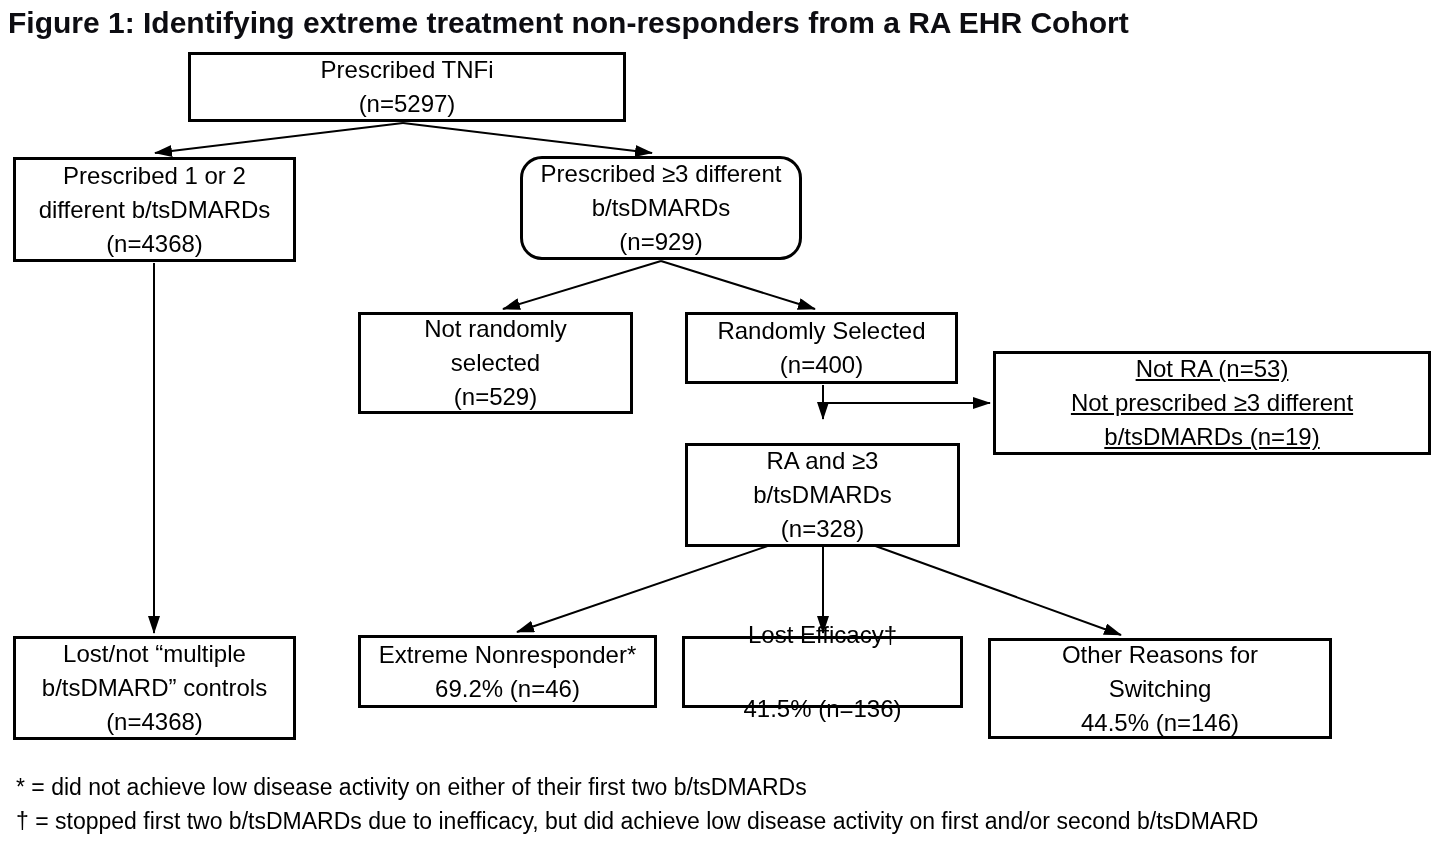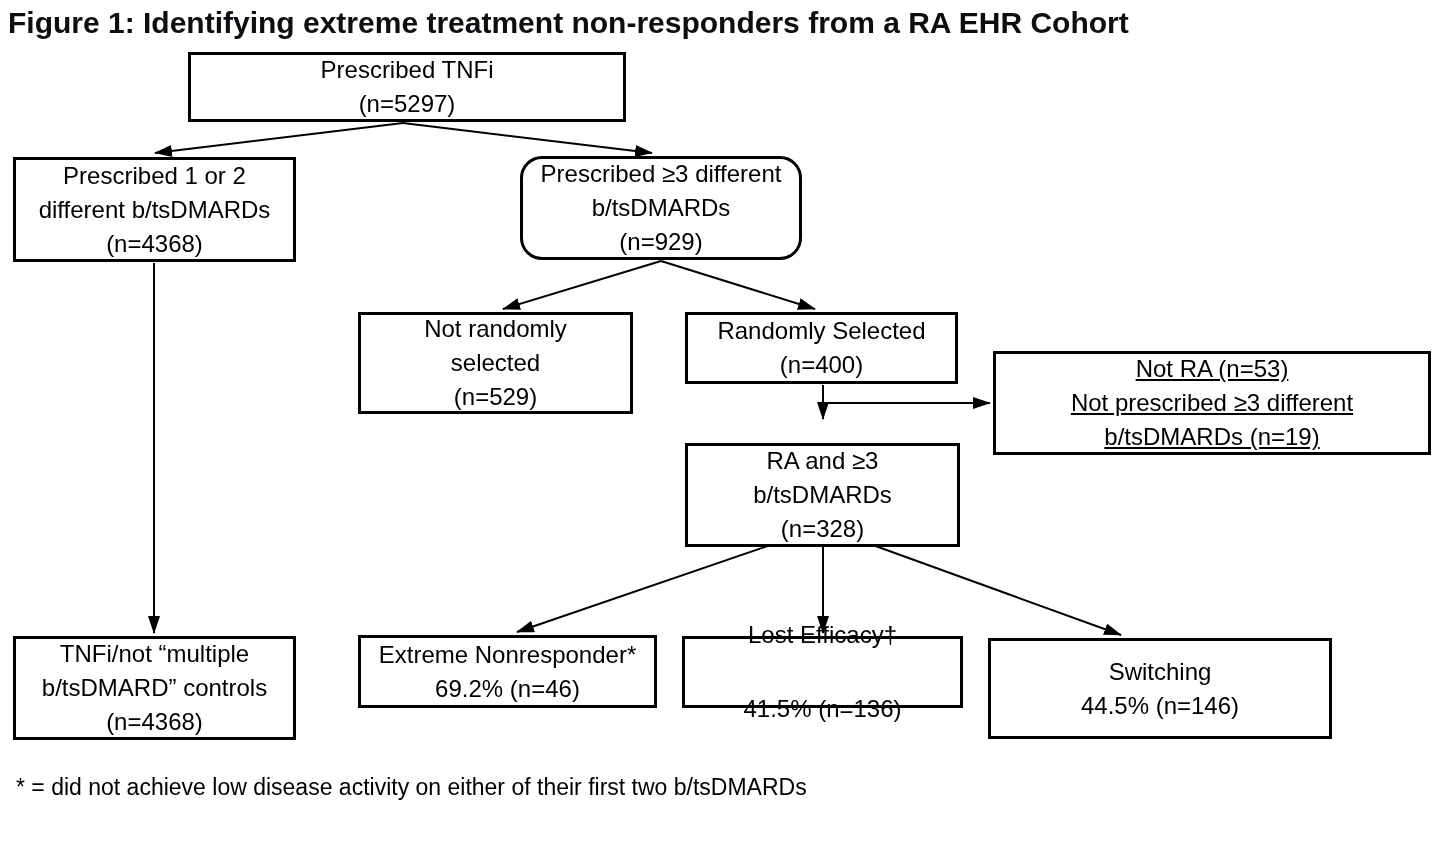--- a/index.html
+++ b/index.html
@@ -130,35 +130,37 @@
   <span>b/tsDMARDs (n=19)</span>
 </div>
 
 <div class="fbox b-ra">
   <span>RA and ≥3</span>
   <span>b/tsDMARDs</span>
   <span>(n=328)</span>
 </div>
 
 <div class="fbox b-controls">
-  <span>TNFi/not “multiple</span>
+  <span>Lost/not “multiple</span>
   <span>b/tsDMARD” controls</span>
   <span>(n=4368)</span>
 </div>
 
 <div class="fbox b-extreme">
   <span>Extreme Nonresponder*</span>
   <span>69.2% (n=46)</span>
 </div>
 
 <div class="fbox b-lost">
   <span>Lost Efficacy†</span>
   <span>41.5% (n=136)</span>
 </div>
 
 <div class="fbox b-other">
+  <span>Other Reasons for</span>
   <span>Switching</span>
   <span>44.5% (n=146)</span>
 </div>
 
 <div class="footnotes">
   <div>* = did not achieve low disease activity on either of their first two b/tsDMARDs</div>
+  <div>† = stopped first two b/tsDMARDs due to inefficacy, but did achieve low disease activity on first and/or second b/tsDMARD</div>
 </div>
 
 </body></html>

